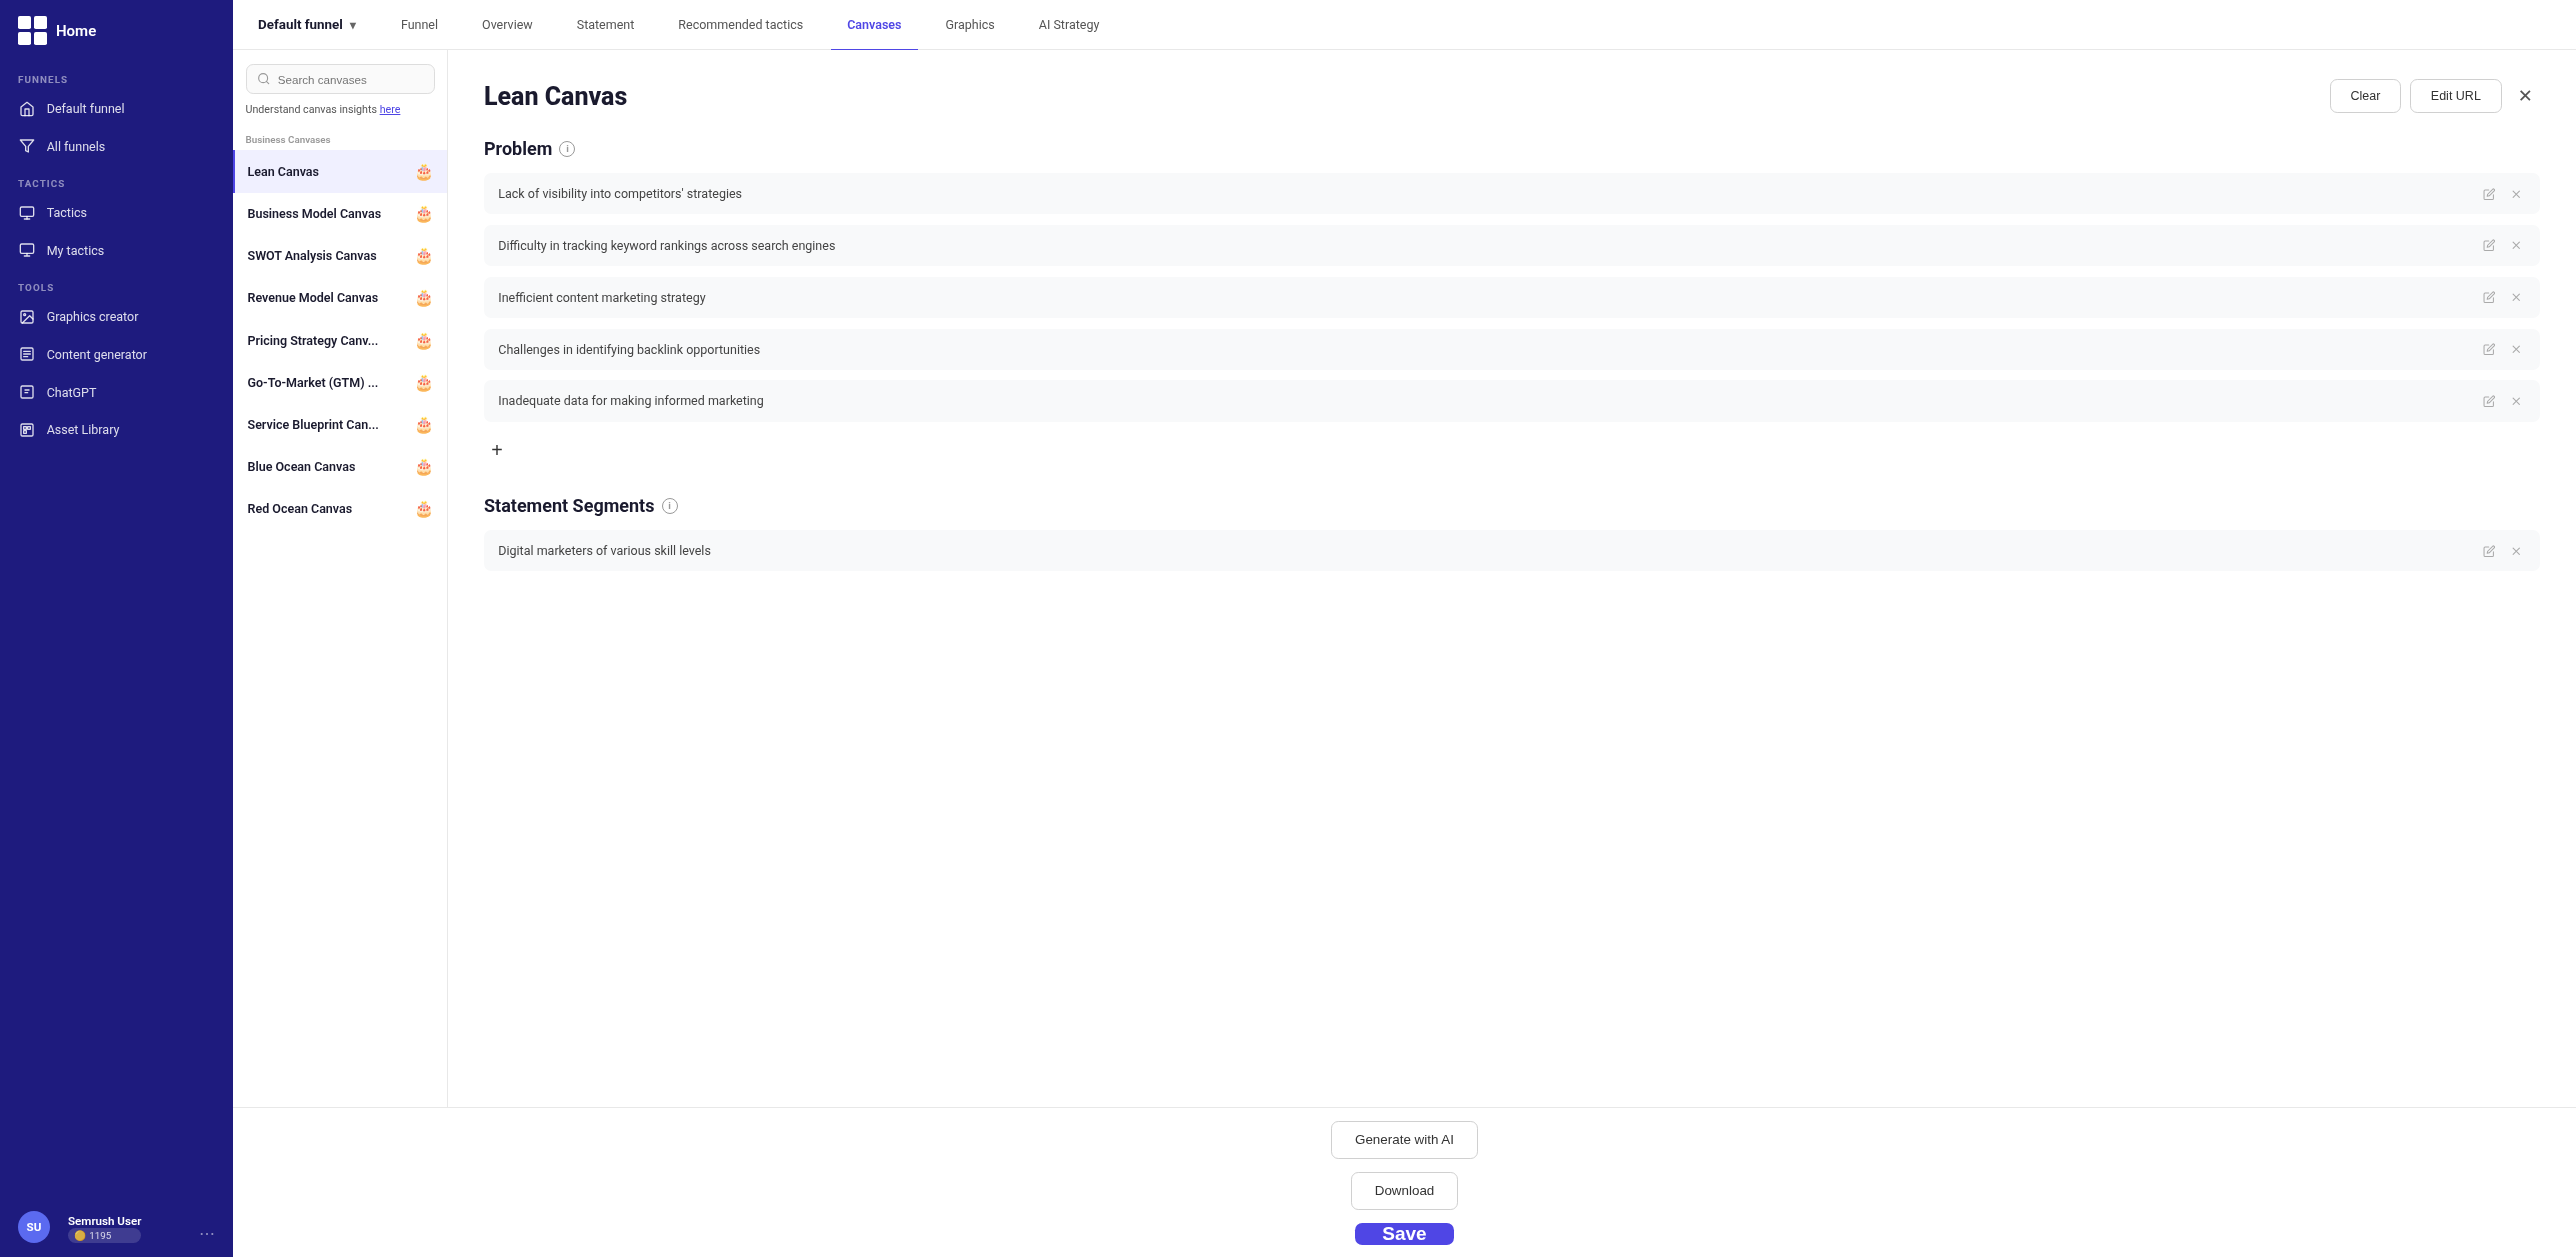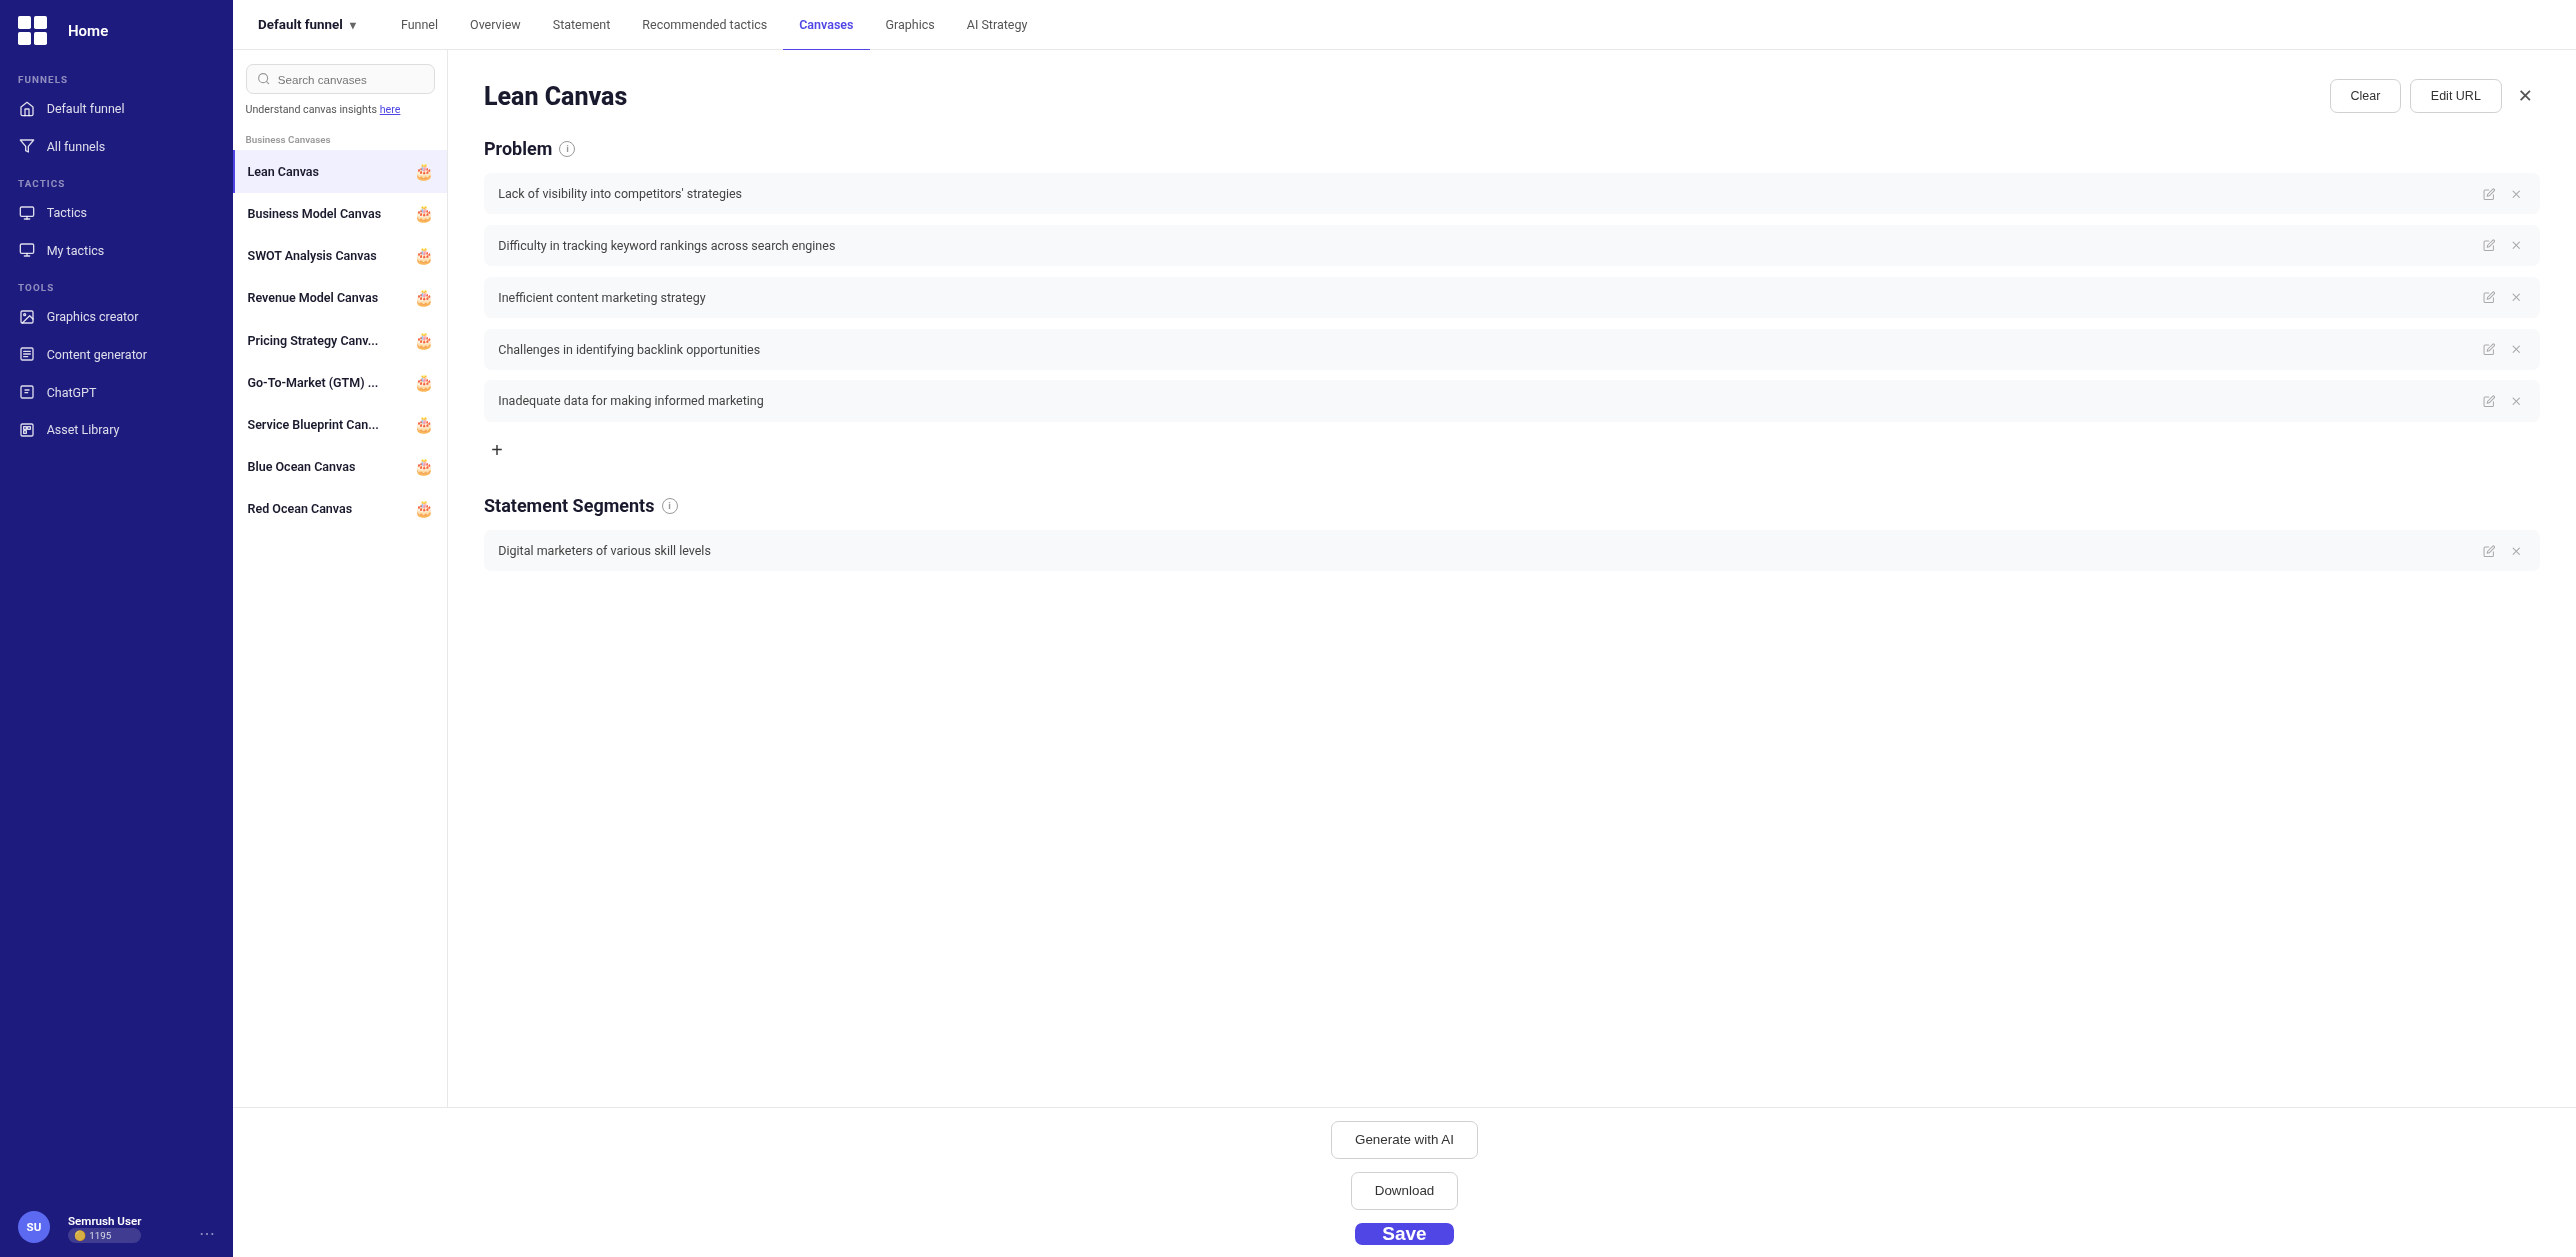--- a/index.html
+++ b/index.html
@@ -11,21 +11,21 @@
       min-width: 233px;
       background: #1e1b7e;
       color: white;
       display: flex;
       flex-direction: column;
       height: 100vh;
     }
     .sidebar-logo {
       display: flex;
       align-items: center;
-      gap: 21px;
+      gap: 9px;
       padding: 16px 18px;
       font-size: 15px;
       font-weight: 600;
       color: white;
     }
     .sidebar-logo-icon {
       width: 29px; height: 29px;
       display: grid;
       grid-template-columns: 1fr 1fr;
       gap: 2.7px;
@@ -98,21 +98,21 @@
       display: flex;
       align-items: center;
       gap: 7.2px;
       font-weight: 700;
       font-size: 13.4px;
       color: #1a1a2e;
       margin-right: 29px;
       cursor: pointer;
     }
     .topnav-chevron { color: #666; font-size: 11.6px; }
-    .topnav-tabs { display: flex; align-items: center; gap: 0; }
+    .topnav-tabs { display: flex; align-items: center; gap: 12px; }
     .topnav-tab {
       padding: 0 16px;
       height: 50px;
       display: flex;
       align-items: center;
       font-size: 12.5px;
       color: #555;
       cursor: pointer;
       border-bottom: 1.8px solid transparent;
       white-space: nowrap;

